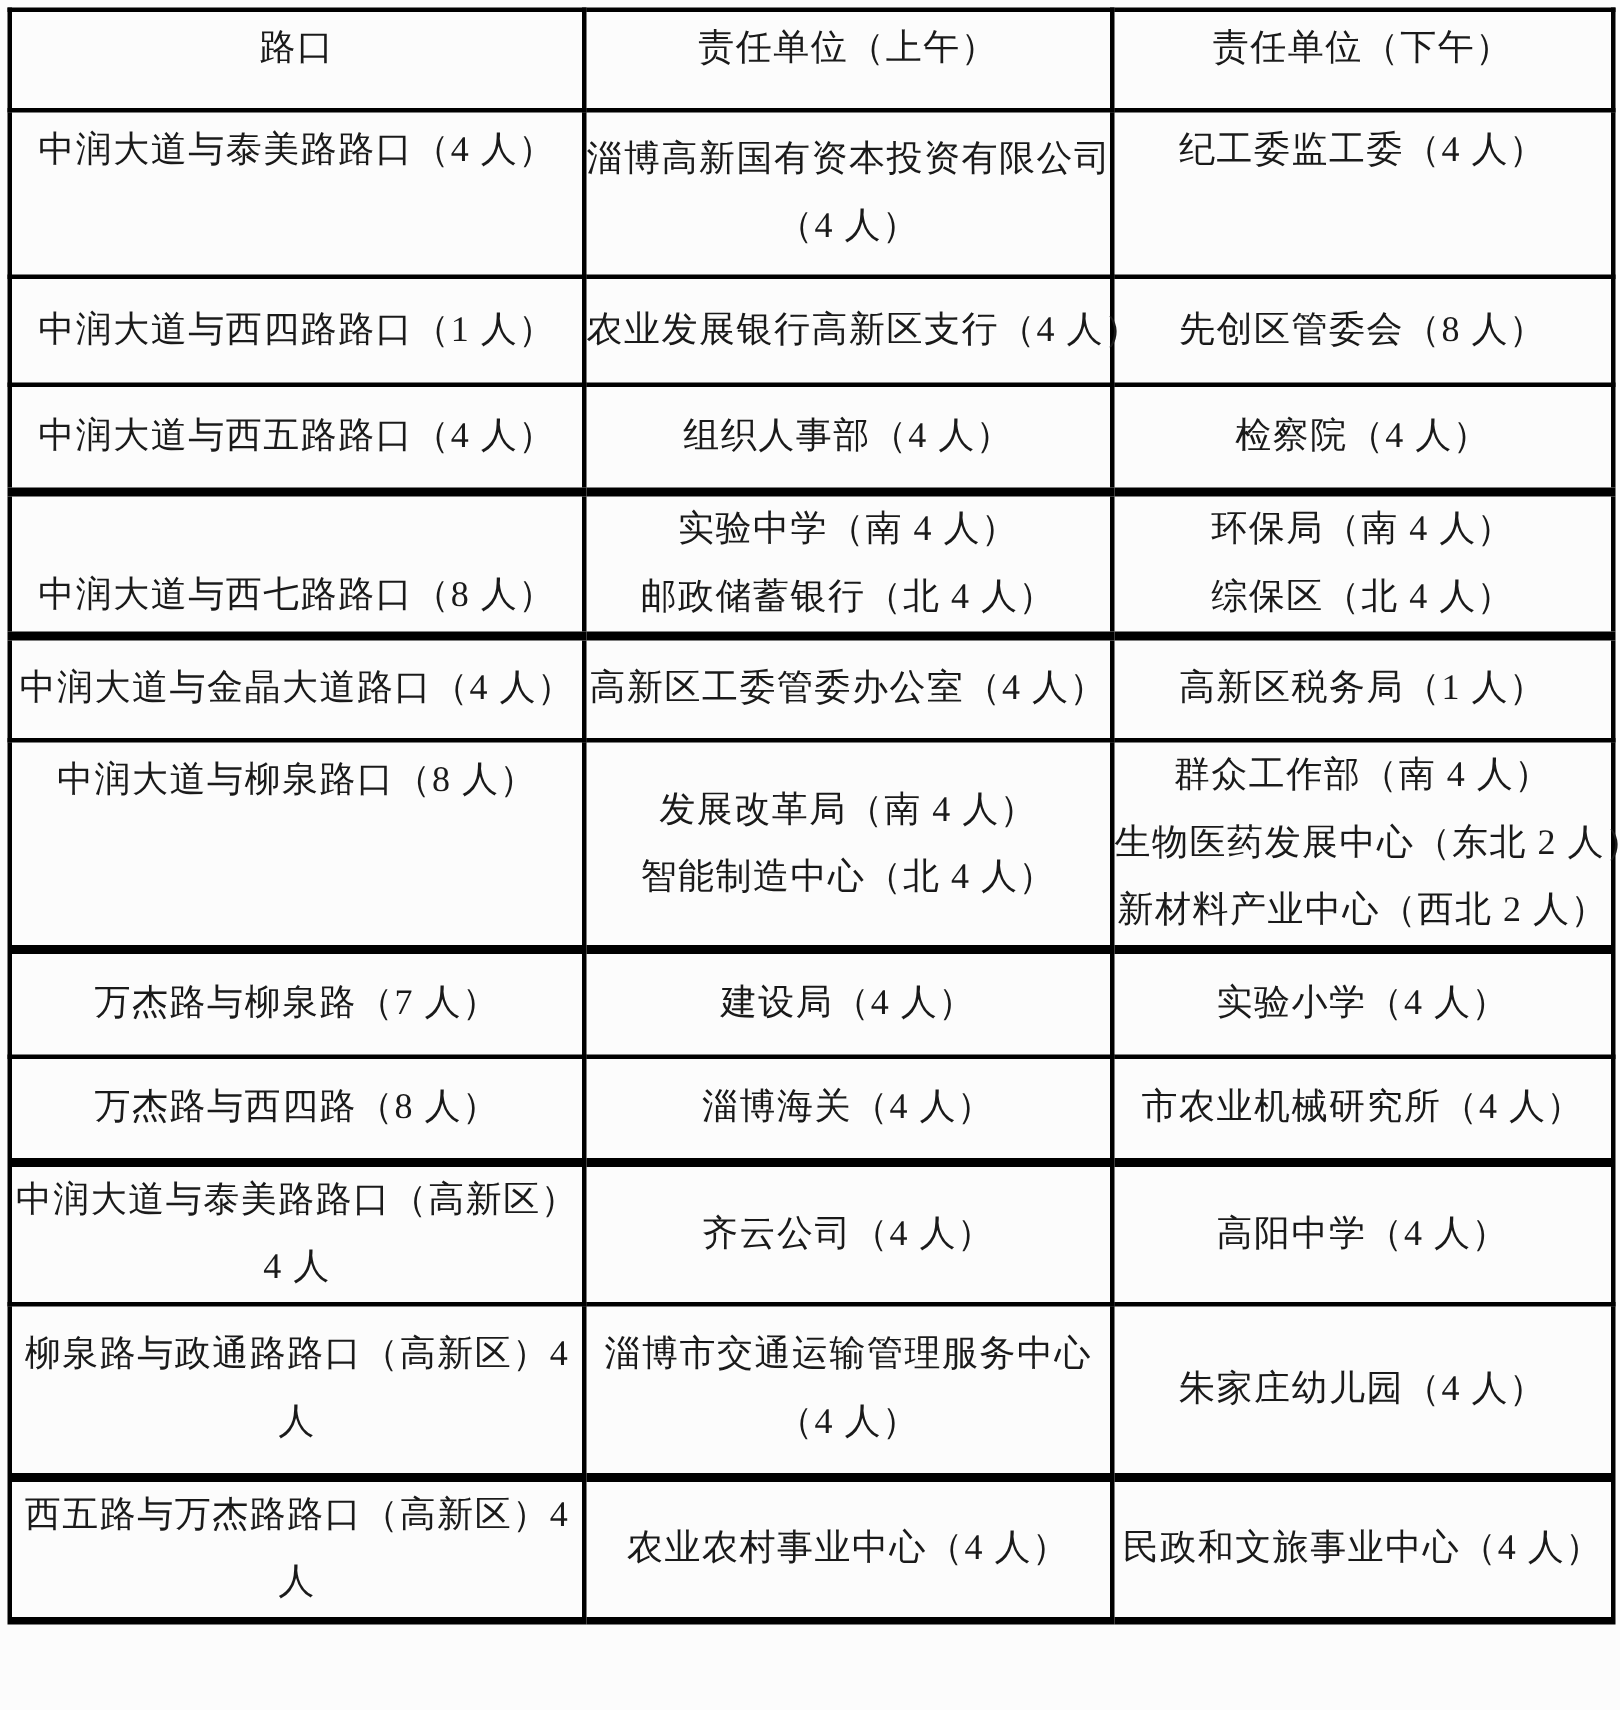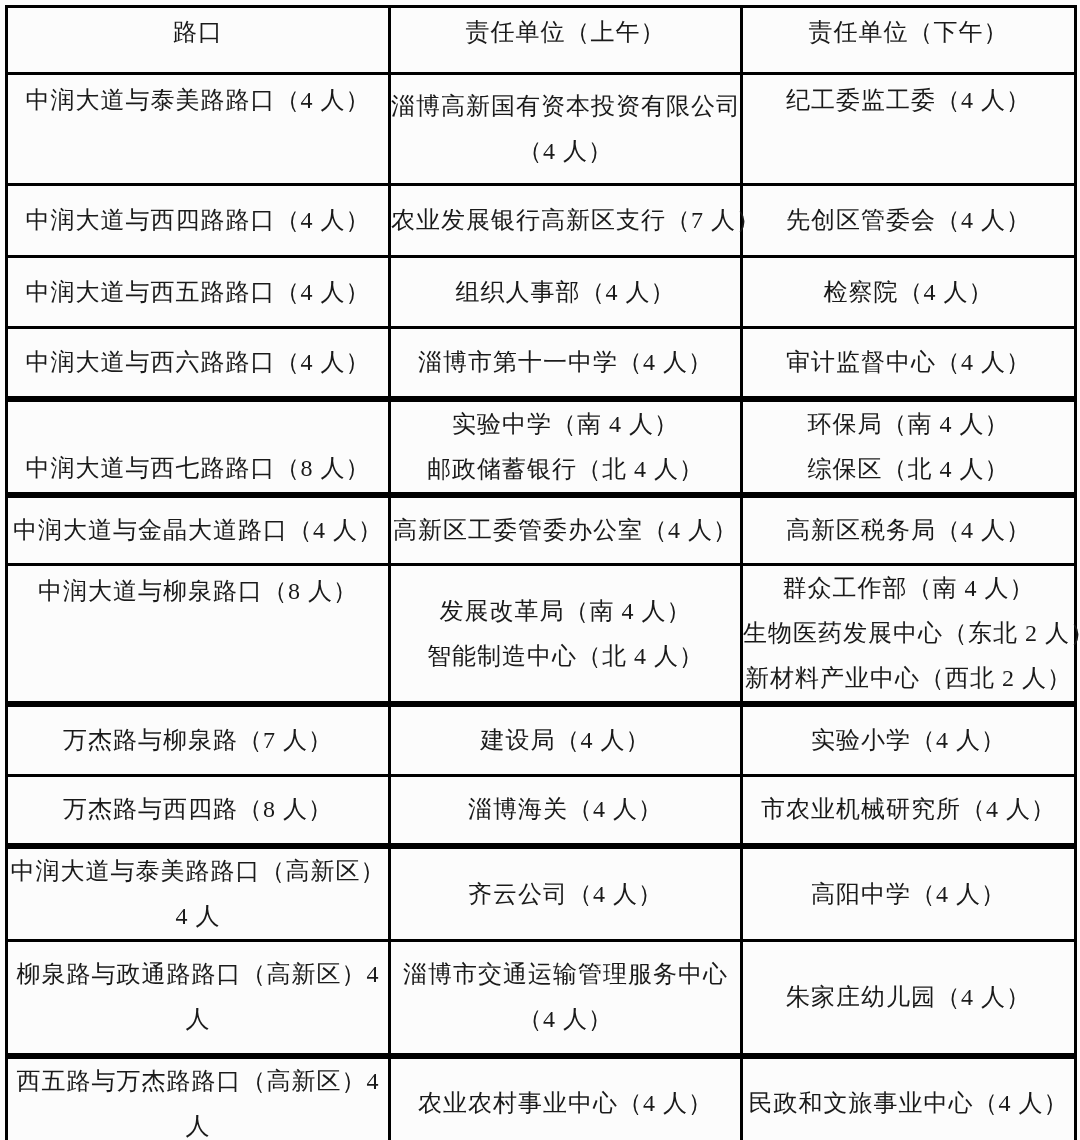--- a/index.html
+++ b/index.html
@@ -79,49 +79,38 @@
           <td>
             <div class="line">淄博高新国有资本投资有限公司</div>
             <div class="line">（4 人）</div>
           </td>
           <td class="vtop">
             <div class="line">纪工委监工委（4 人）</div>
           </td>
         </tr>
         <tr style="height: 72px;">
           <td>
-            <div class="line">中润大道与西四路路口（4 人）</div>
-          </td>
-          <td>
-            <div class="line">农业发展银行高新区支行（7 人）</div>
-          </td>
-          <td>
-            <div class="line">先创区管委会（4 人）</div>
+            <div class="line">中润大道与西四路路口（1 人）</div>
+          </td>
+          <td>
+            <div class="line">农业发展银行高新区支行（4 人）</div>
+          </td>
+          <td>
+            <div class="line">先创区管委会（8 人）</div>
           </td>
         </tr>
         <tr style="height: 71px;">
           <td>
             <div class="line">中润大道与西五路路口（4 人）</div>
           </td>
           <td>
             <div class="line">组织人事部（4 人）</div>
           </td>
           <td>
             <div class="line">检察院（4 人）</div>
-          </td>
-        </tr>
-        <tr style="height: 71px;">
-          <td>
-            <div class="line">中润大道与西六路路口（4 人）</div>
-          </td>
-          <td>
-            <div class="line">淄博市第十一中学（4 人）</div>
-          </td>
-          <td>
-            <div class="line">审计监督中心（4 人）</div>
           </td>
         </tr>
         <tr class="thick-top" style="height: 91px;">
           <td class="vbottom">
             <div class="line">中润大道与西七路路口（8 人）</div>
           </td>
           <td>
             <div class="line">实验中学（南 4 人）</div>
             <div class="line">邮政储蓄银行（北 4 人）</div>
           </td>
@@ -131,21 +120,21 @@
           </td>
         </tr>
         <tr class="thick-top" style="height: 70px;">
           <td>
             <div class="line">中润大道与金晶大道路口（4 人）</div>
           </td>
           <td>
             <div class="line">高新区工委管委办公室（4 人）</div>
           </td>
           <td>
-            <div class="line">高新区税务局（4 人）</div>
+            <div class="line">高新区税务局（1 人）</div>
           </td>
         </tr>
         <tr style="height: 135px;">
           <td class="vtop">
             <div class="line">中润大道与柳泉路口（8 人）</div>
           </td>
           <td>
             <div class="line">发展改革局（南 4 人）</div>
             <div class="line">智能制造中心（北 4 人）</div>
           </td>

